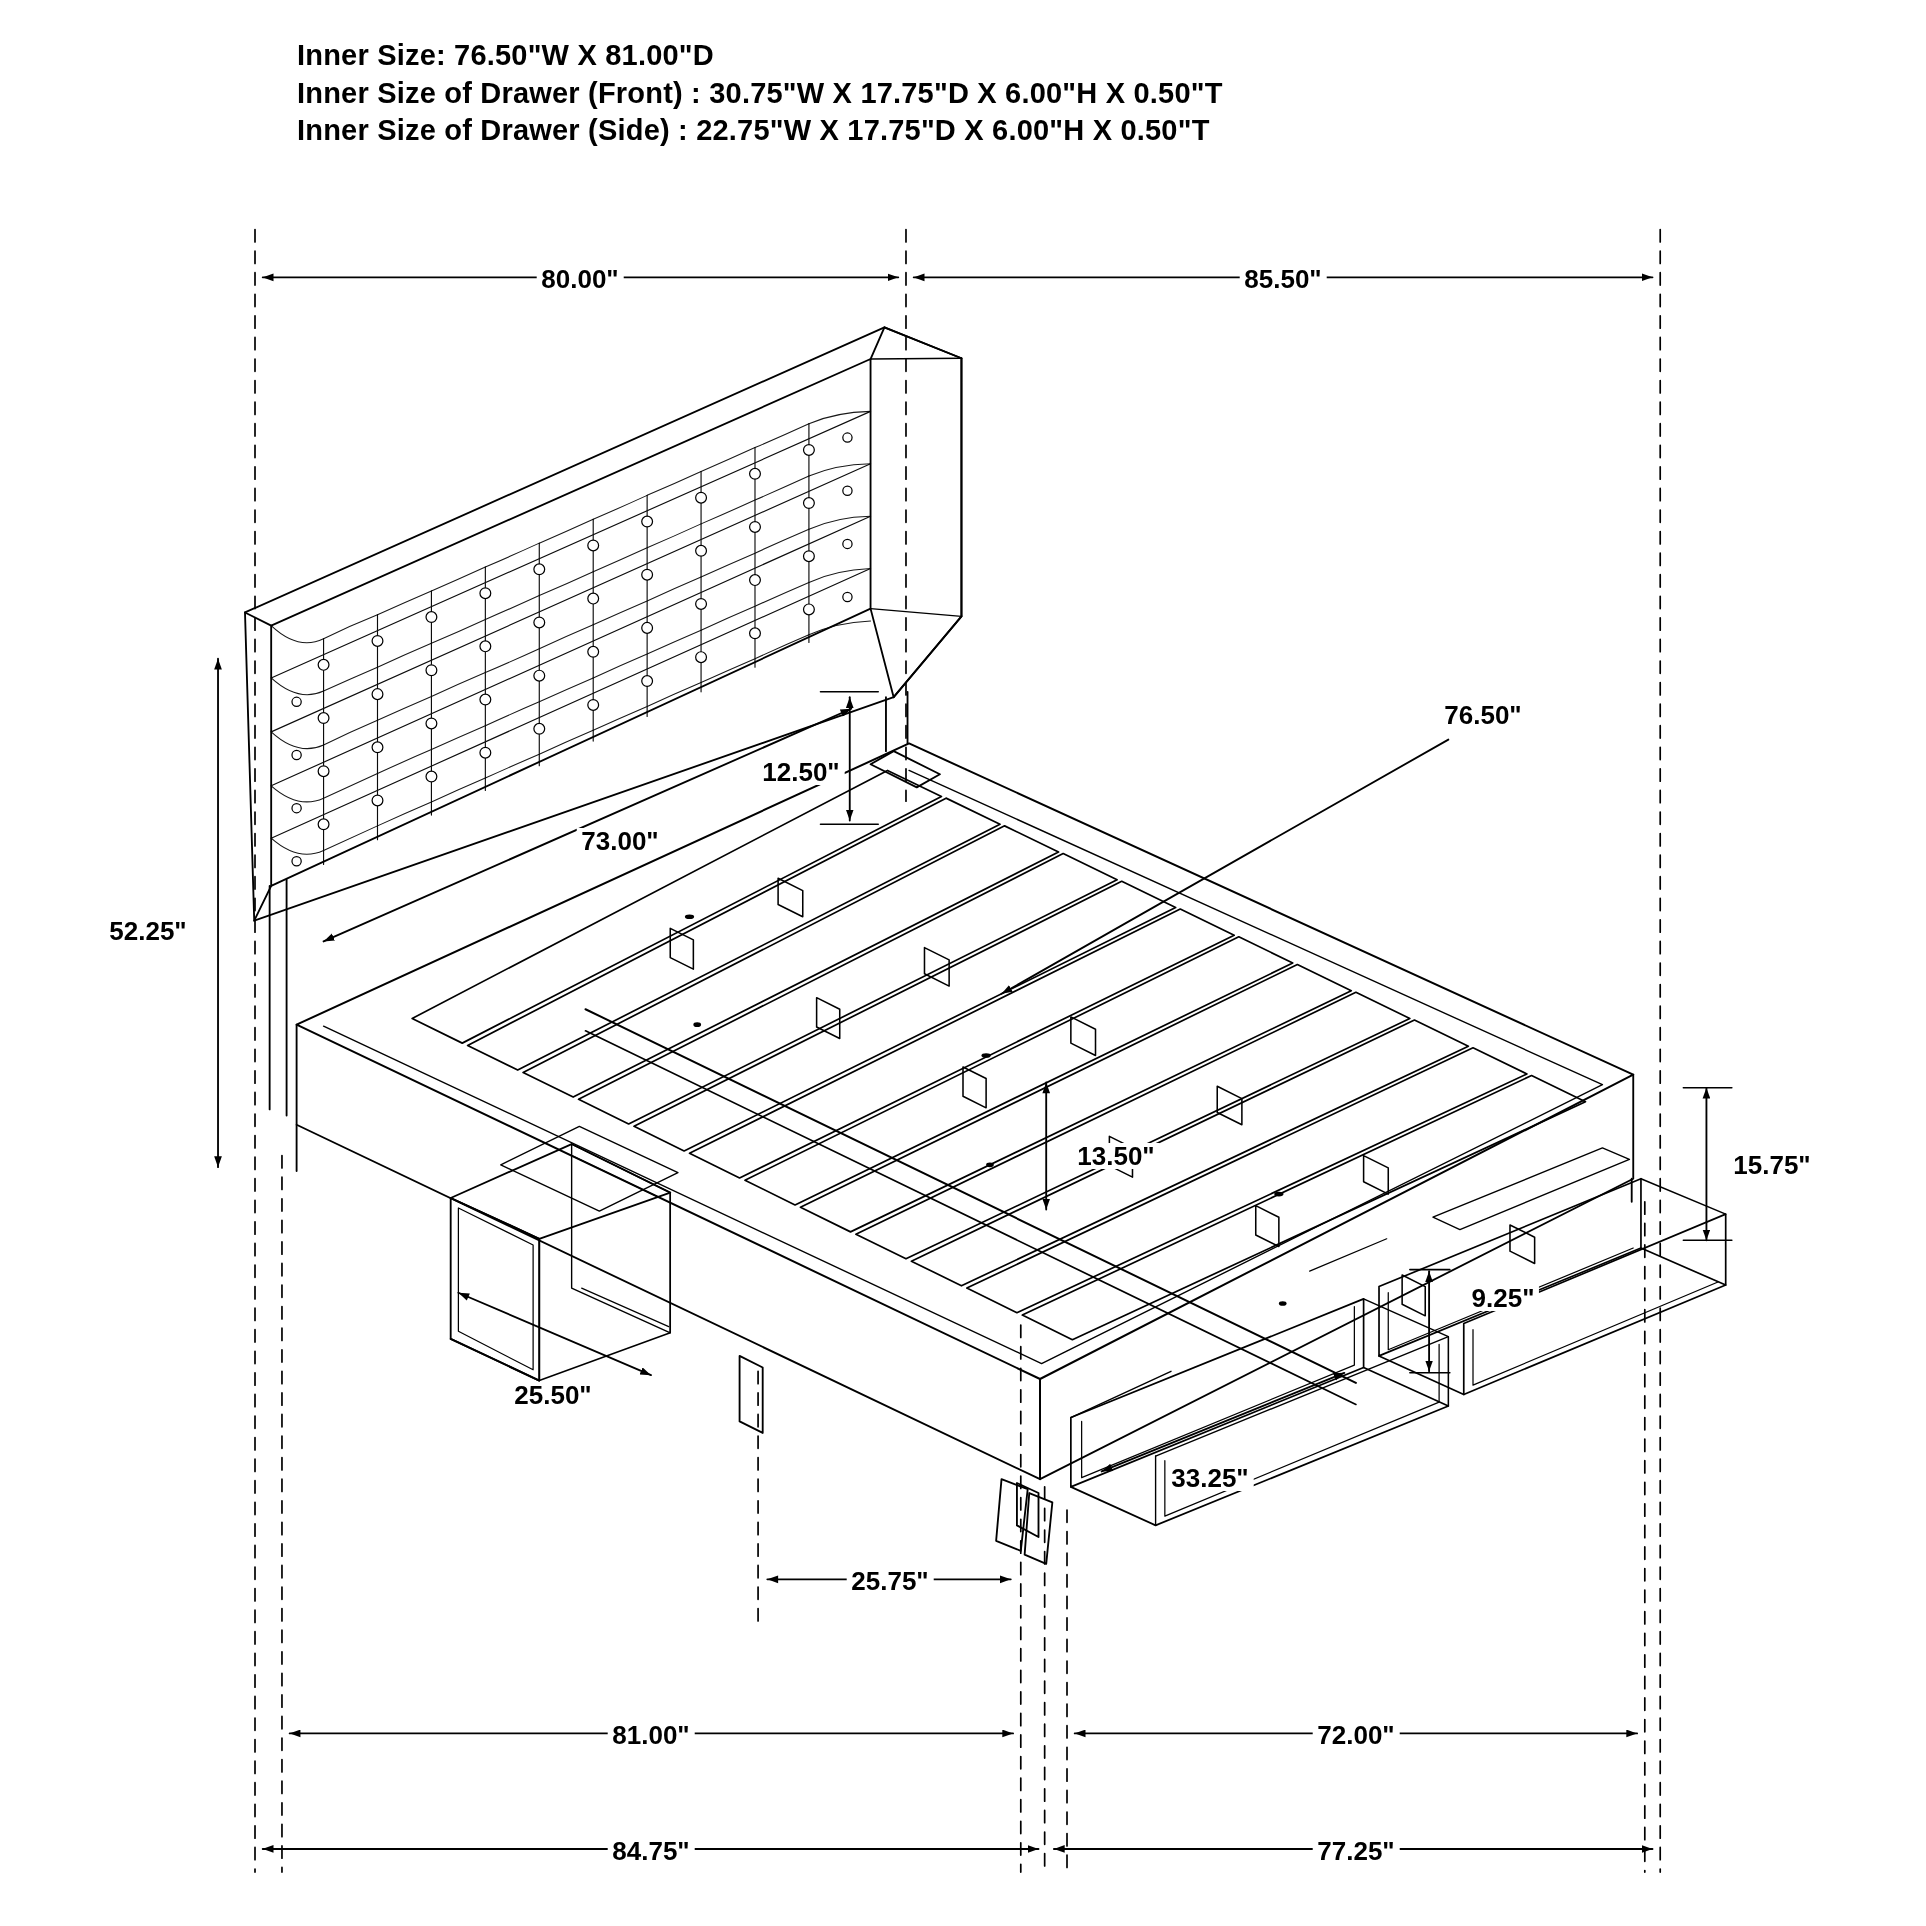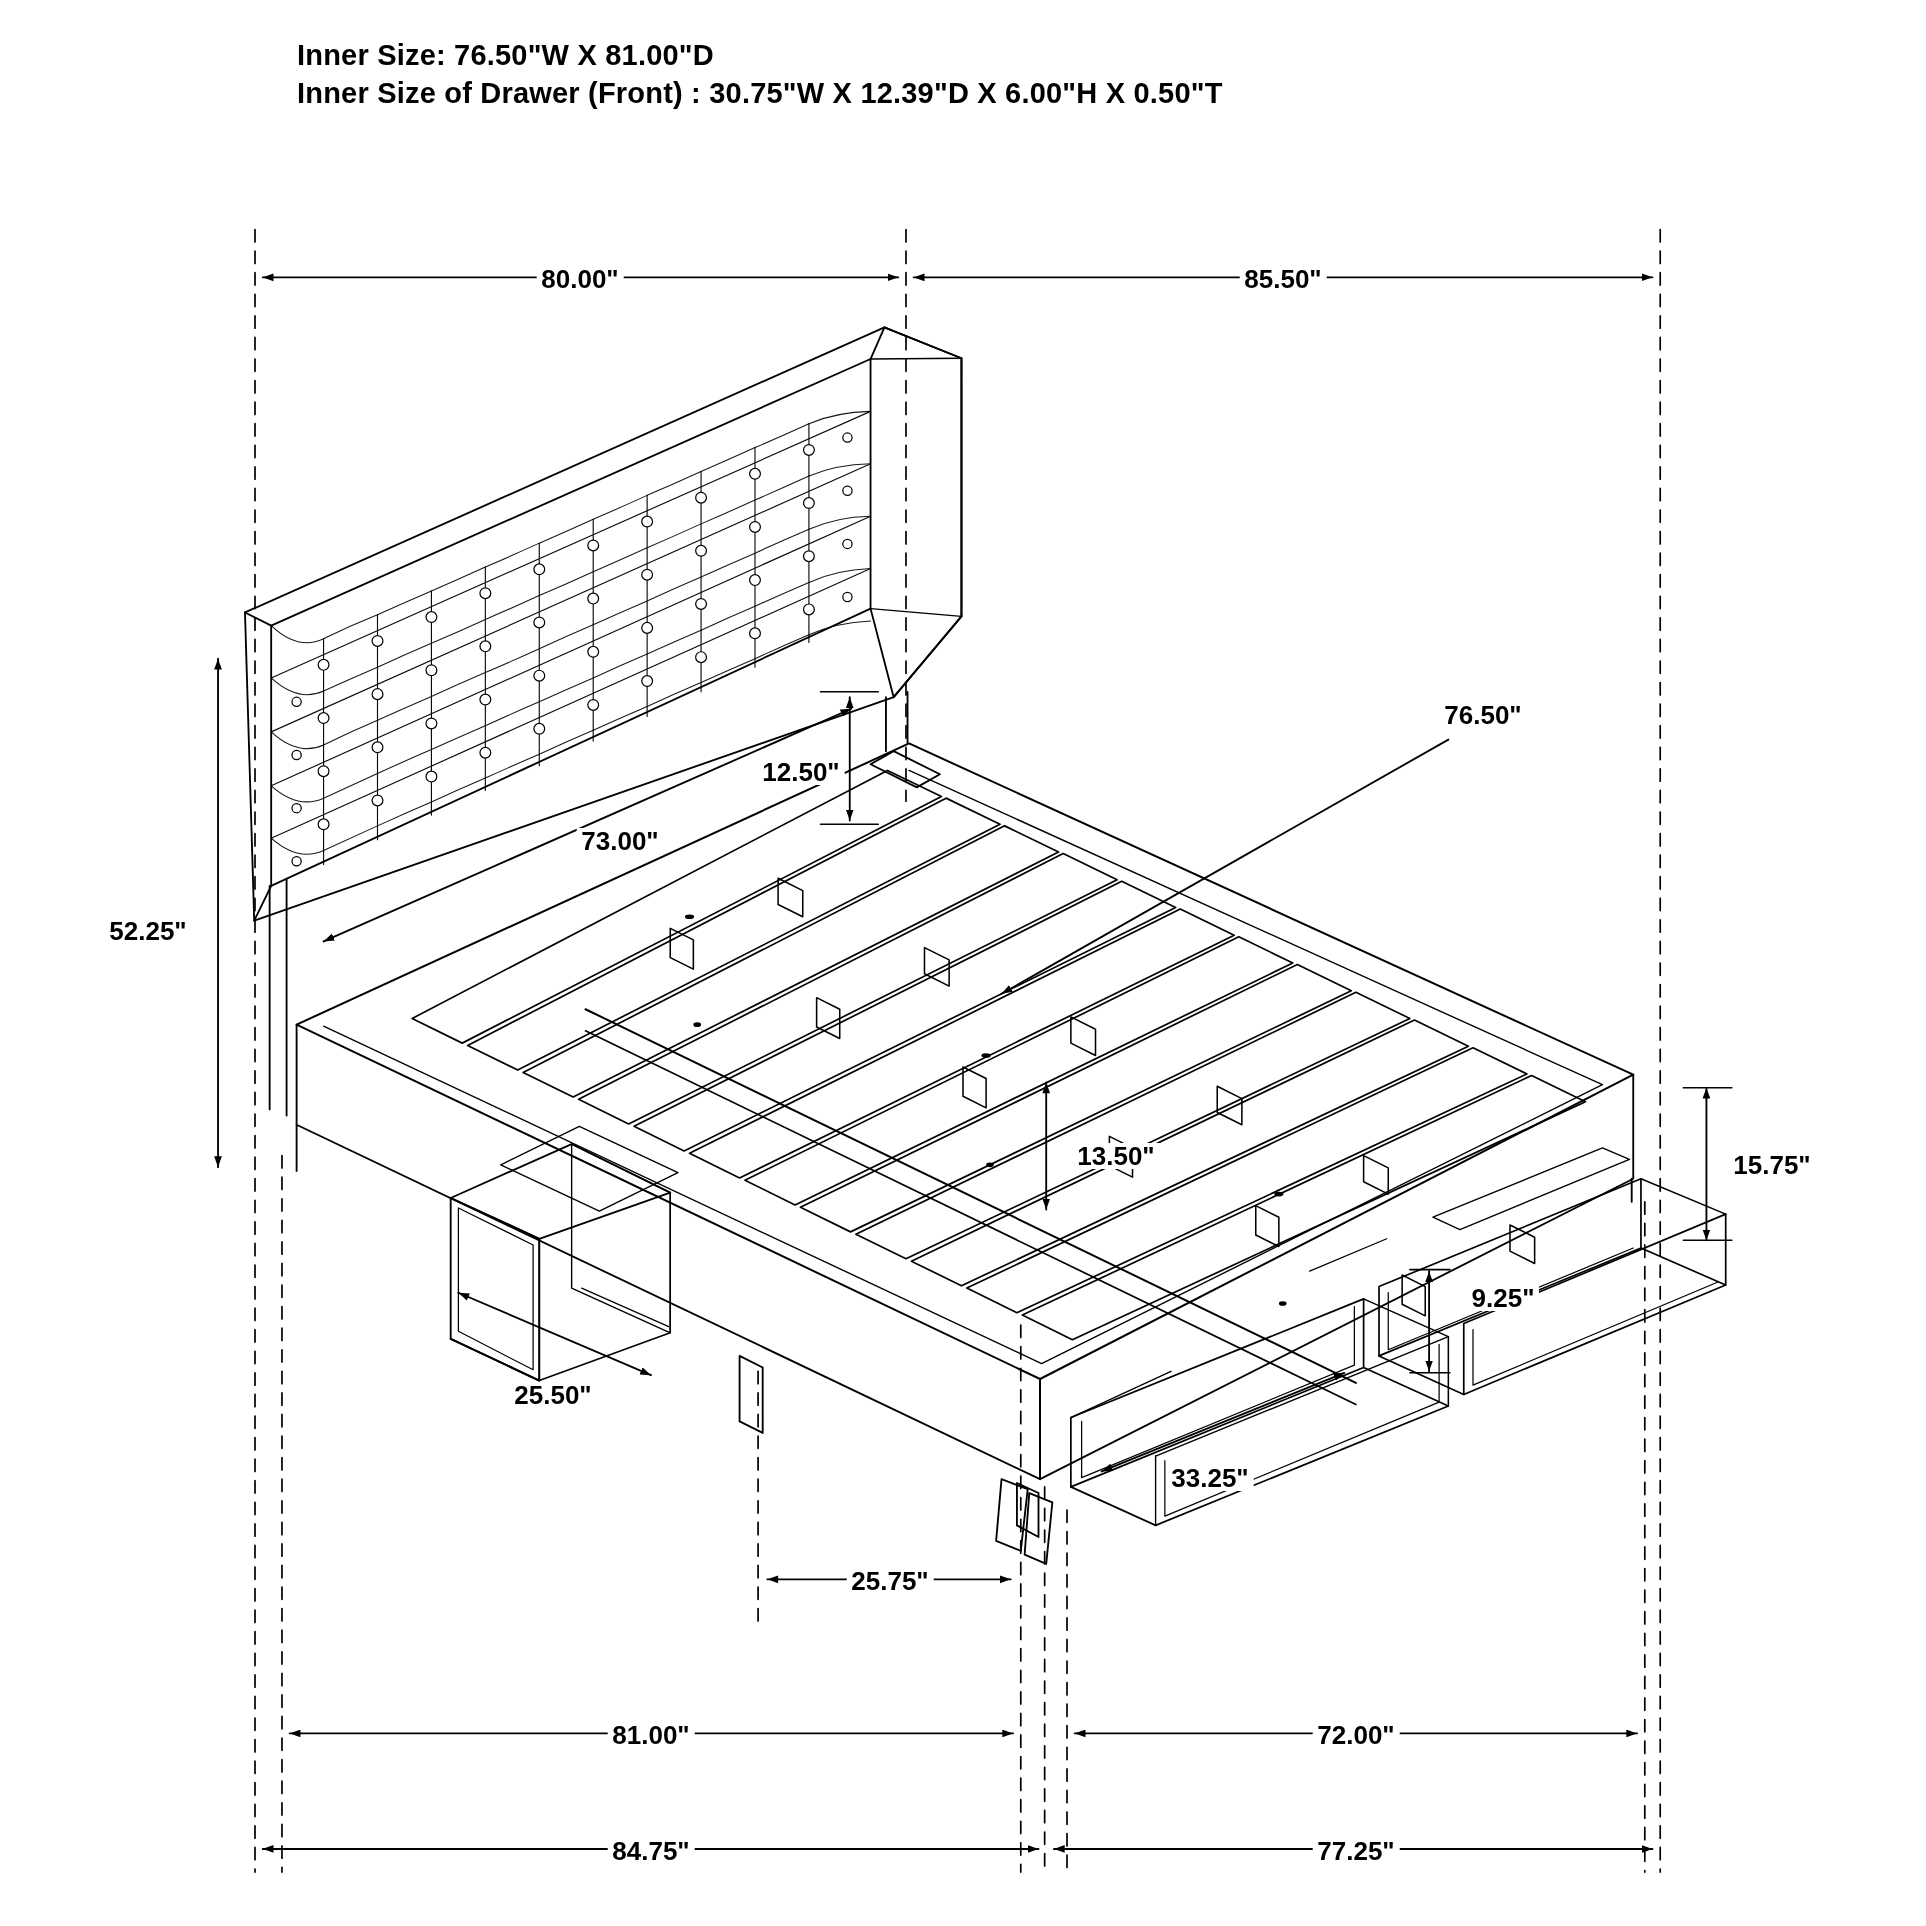--- a/index.html
+++ b/index.html
@@ -49,21 +49,22 @@
     transform: translate(-50%, -50%);
   }
 </style>
 </head>
 <body>
 
 <div id="stage">
 
   <div class="spec-block">
     <span class="spec-line">Inner Size: 76.50"W X 81.00"D</span>
-    <span class="spec-line">Inner Size of Drawer (Front) : 30.75"W X 12.39"D X 6.00"H X 0.50"T</span>
+    <span class="spec-line">Inner Size of Drawer (Front) : 30.75"W X 17.75"D X 6.00"H X 0.50"T</span>
+    <span class="spec-line">Inner Size of Drawer (Side) : 22.75"W X 17.75"D X 6.00"H X 0.50"T</span>
   </div>
 
   <svg class="drawing" viewBox="0 0 2500 2500">
     <defs>
       <marker id="ah" markerWidth="16" markerHeight="16" refX="14" refY="5" orient="auto" markerUnits="userSpaceOnUse">
         <path d="M0,0 L14,5 L0,10 z" fill="#000"></path>
       </marker>
       <marker id="ahs" markerWidth="16" markerHeight="16" refX="0" refY="5" orient="auto" markerUnits="userSpaceOnUse">
         <path d="M14,0 L0,5 L14,10 z" fill="#000"></path>
       </marker>

